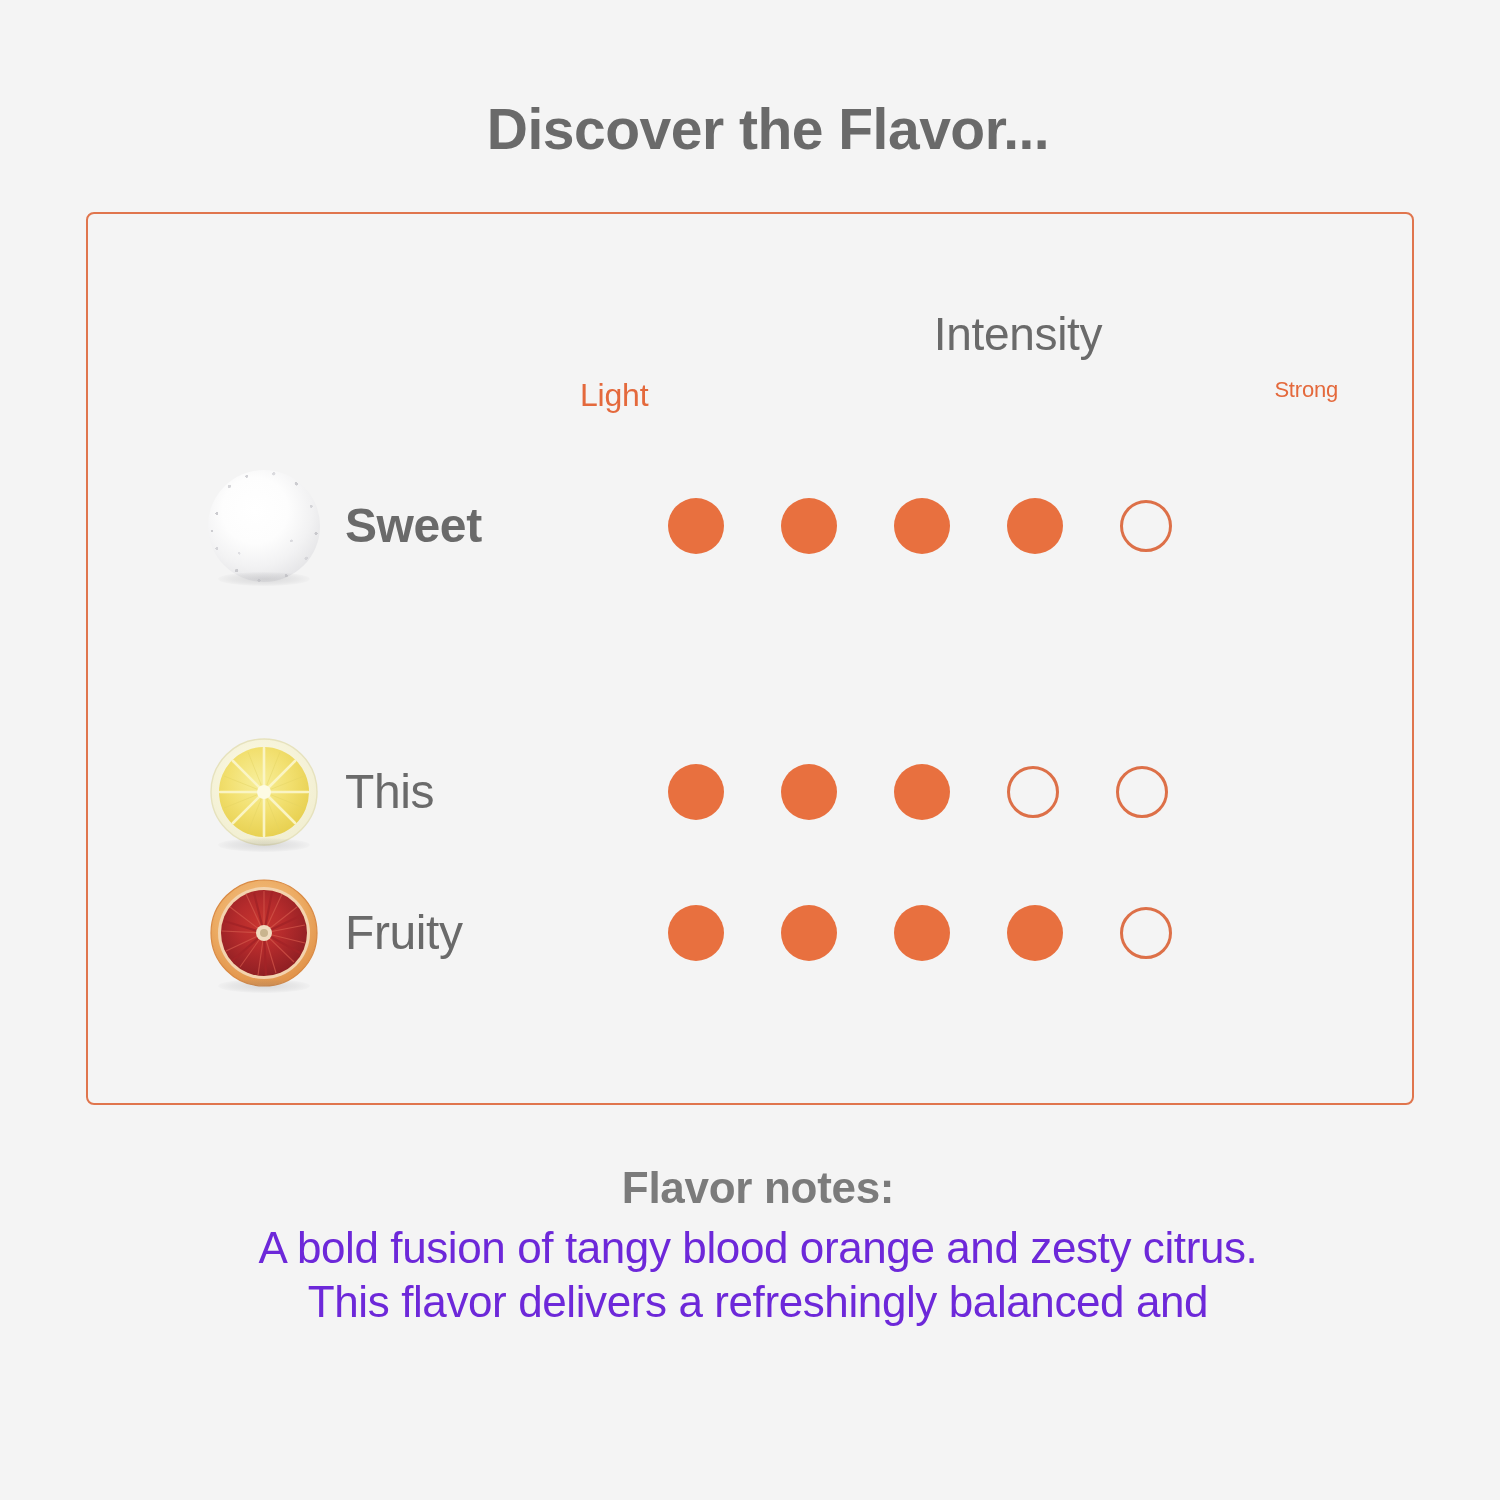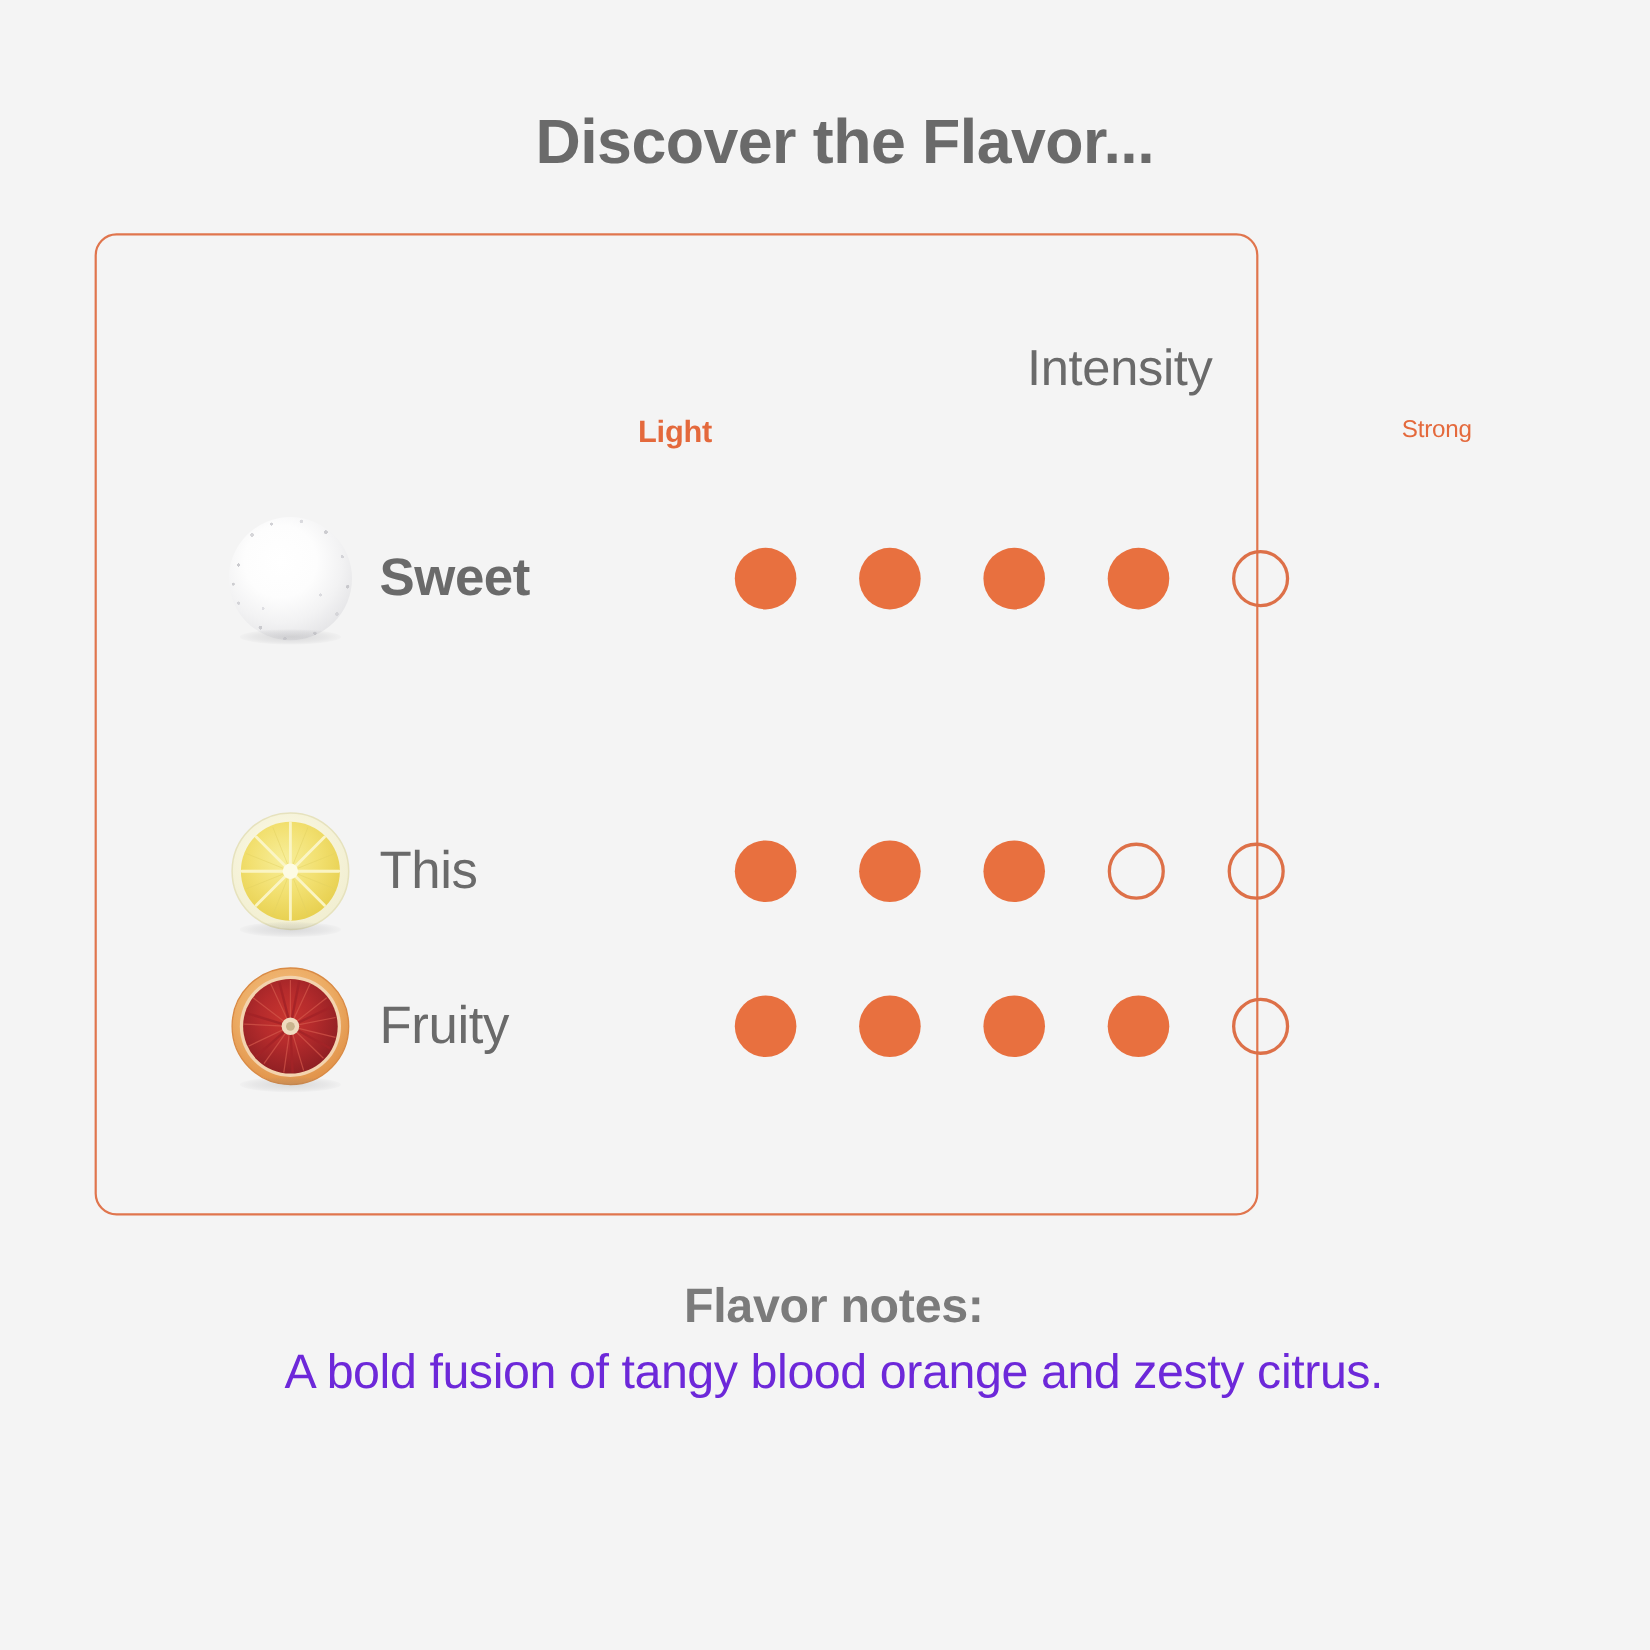--- a/index.html
+++ b/index.html
@@ -31,46 +31,46 @@
     color: #6a6a6a;
     letter-spacing: -0.5px;
     padding-left: 36px;
   }
 
   
   #flavor-card {
     position: absolute;
     left: 86px;
     top: 212px;
-    width: 1058px;
+    width: 1328px;
     height: 893px;
     border: 2px solid #e0754d;
-    border-radius: 20px;
+    border-radius: 8px;
     background: transparent;
     padding-left: 16px;
   }
 
   
   #intensity-title {
     position: absolute;
     left: 650px;
     top: 93px;
     width: 560px;
     text-align: center;
     font-size: 46px;
     color: #6a6a6a;
     letter-spacing: -0.3px;
   }
 
   #label-light {
     position: absolute;
     left: 492px;
     top: 163px;
-    font-size: 28px;
-    font-weight: bold;
+    font-size: 32px;
+    font-weight: normal;
     color: #e4693c;
     letter-spacing: -0.2px;
   }
 
   #label-strong {
     position: absolute;
     left: 1020px;
     top: 163px;
     width: 230px;
     text-align: right;
@@ -388,15 +388,16 @@
         <div class="dot filled"></div>
         <div class="dot empty"></div>
       </div>
     </div>
 
   </div>
 
   <div id="flavor-notes">
     <div id="notes-heading">Flavor notes:</div>
     <div class="notes-line">A bold fusion of tangy blood orange and zesty citrus.</div>
+    <div class="notes-line">This flavor delivers a refreshingly balanced and</div>
   </div>
 
 </div>
 
 </body></html>

